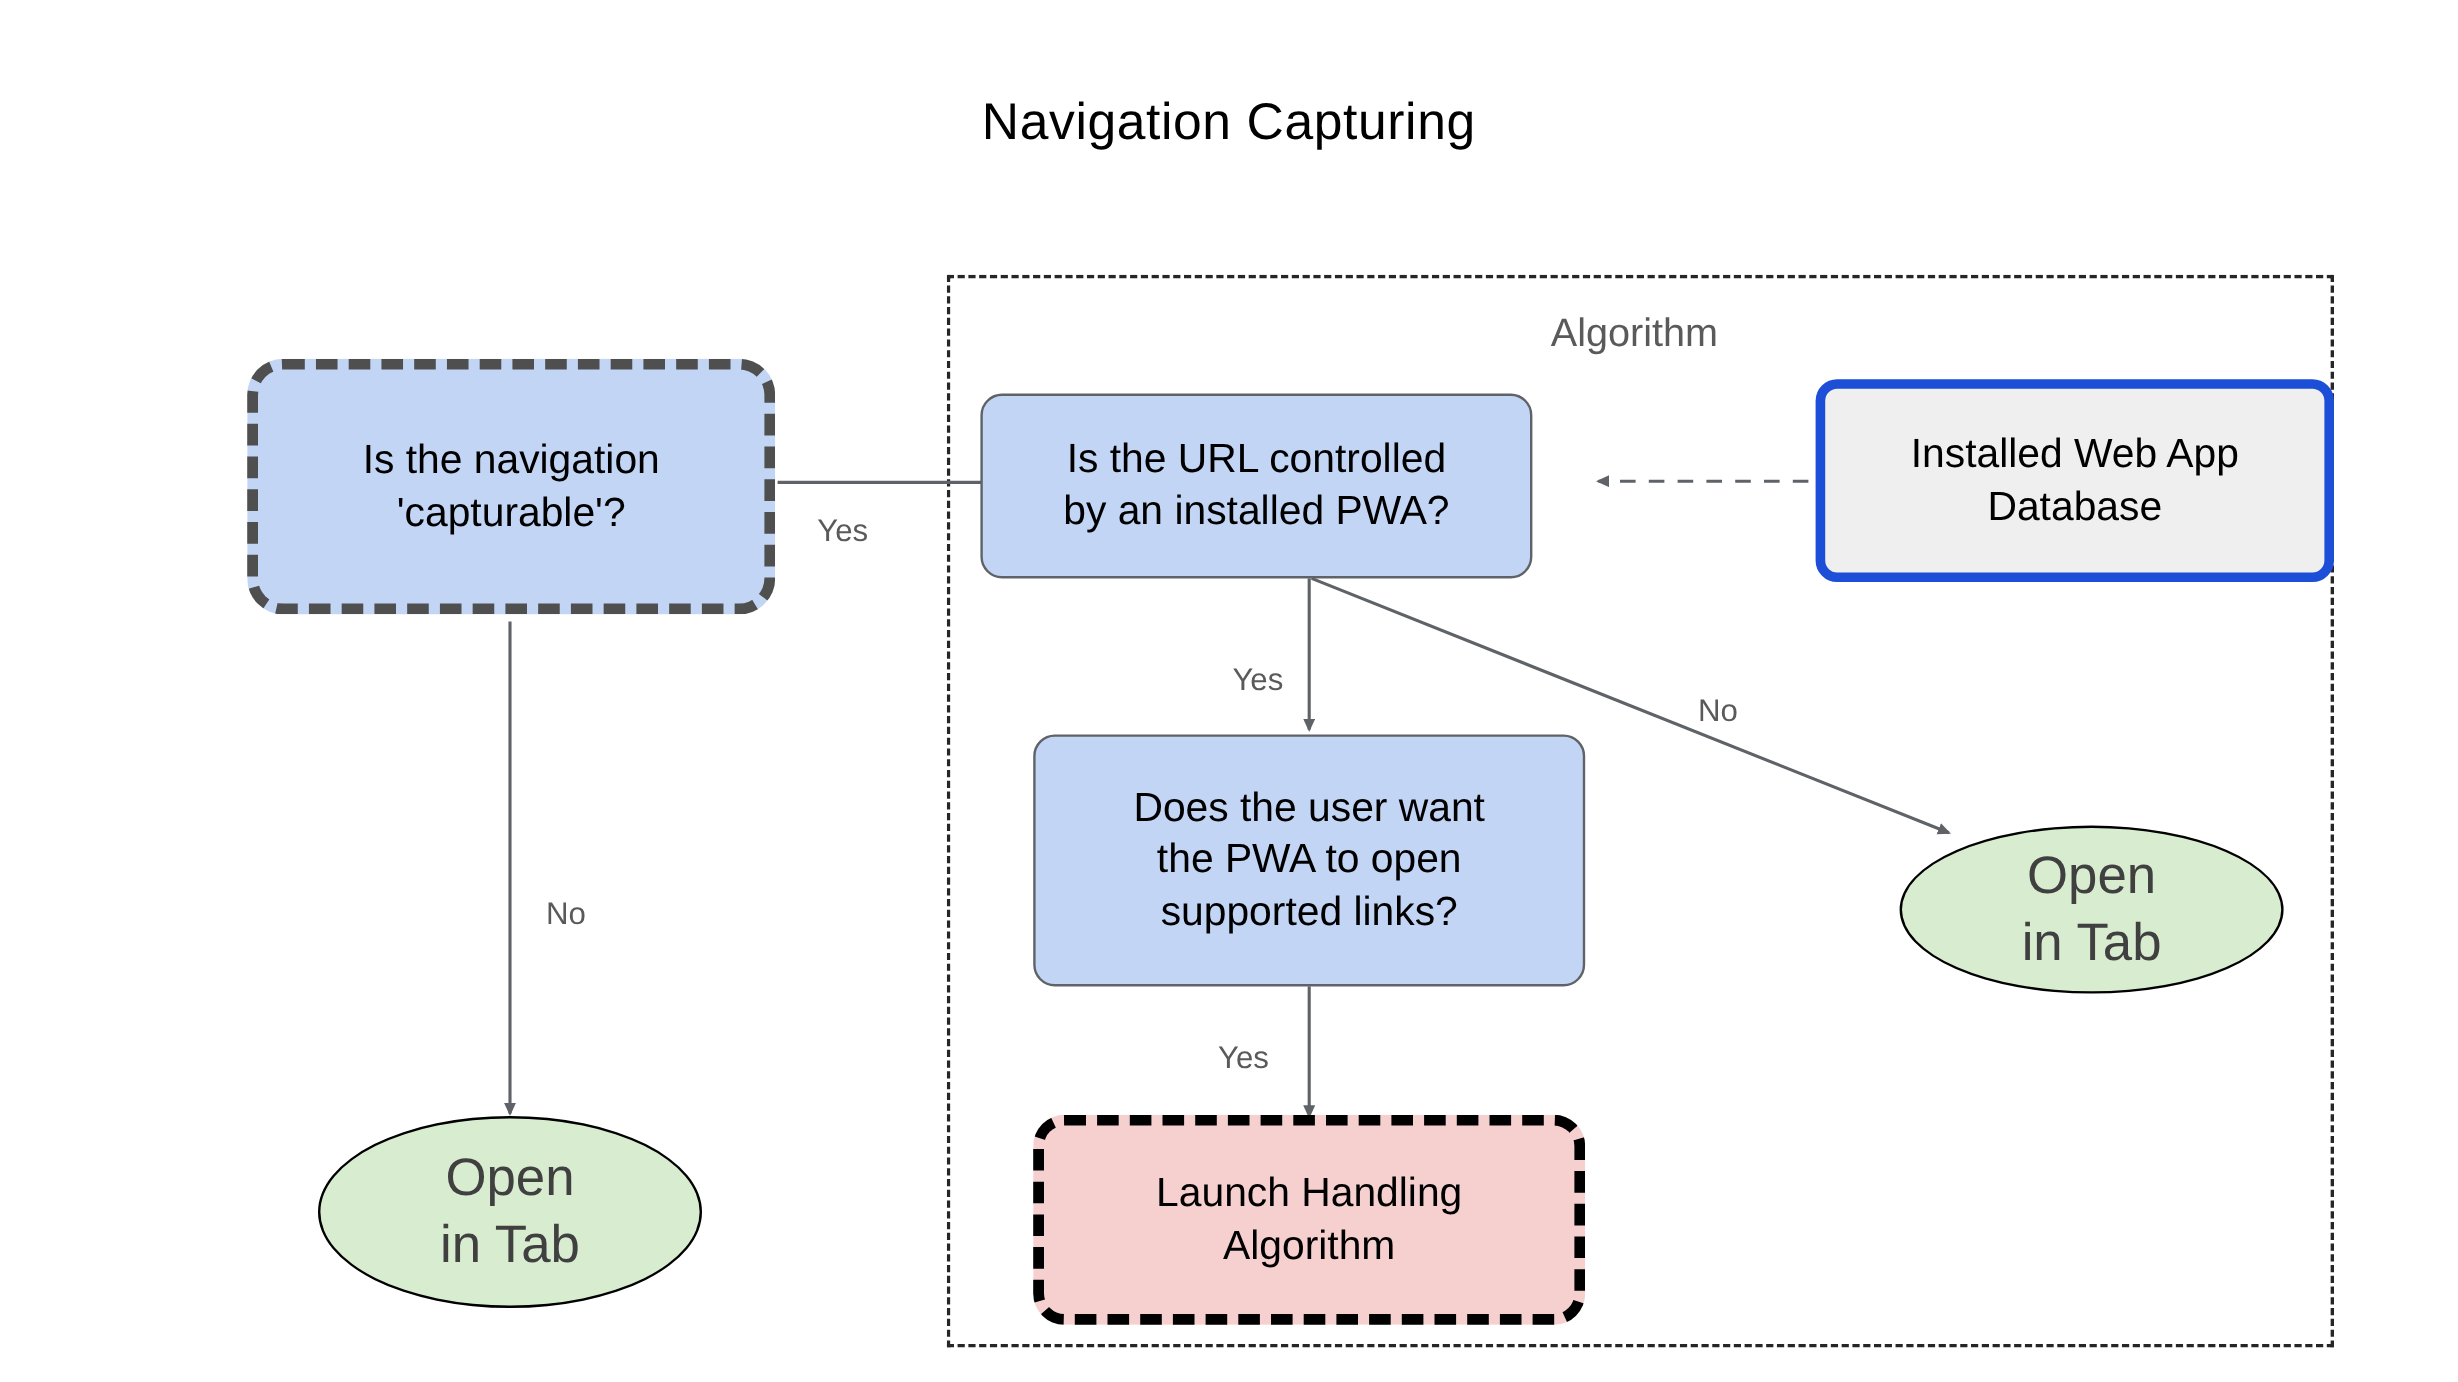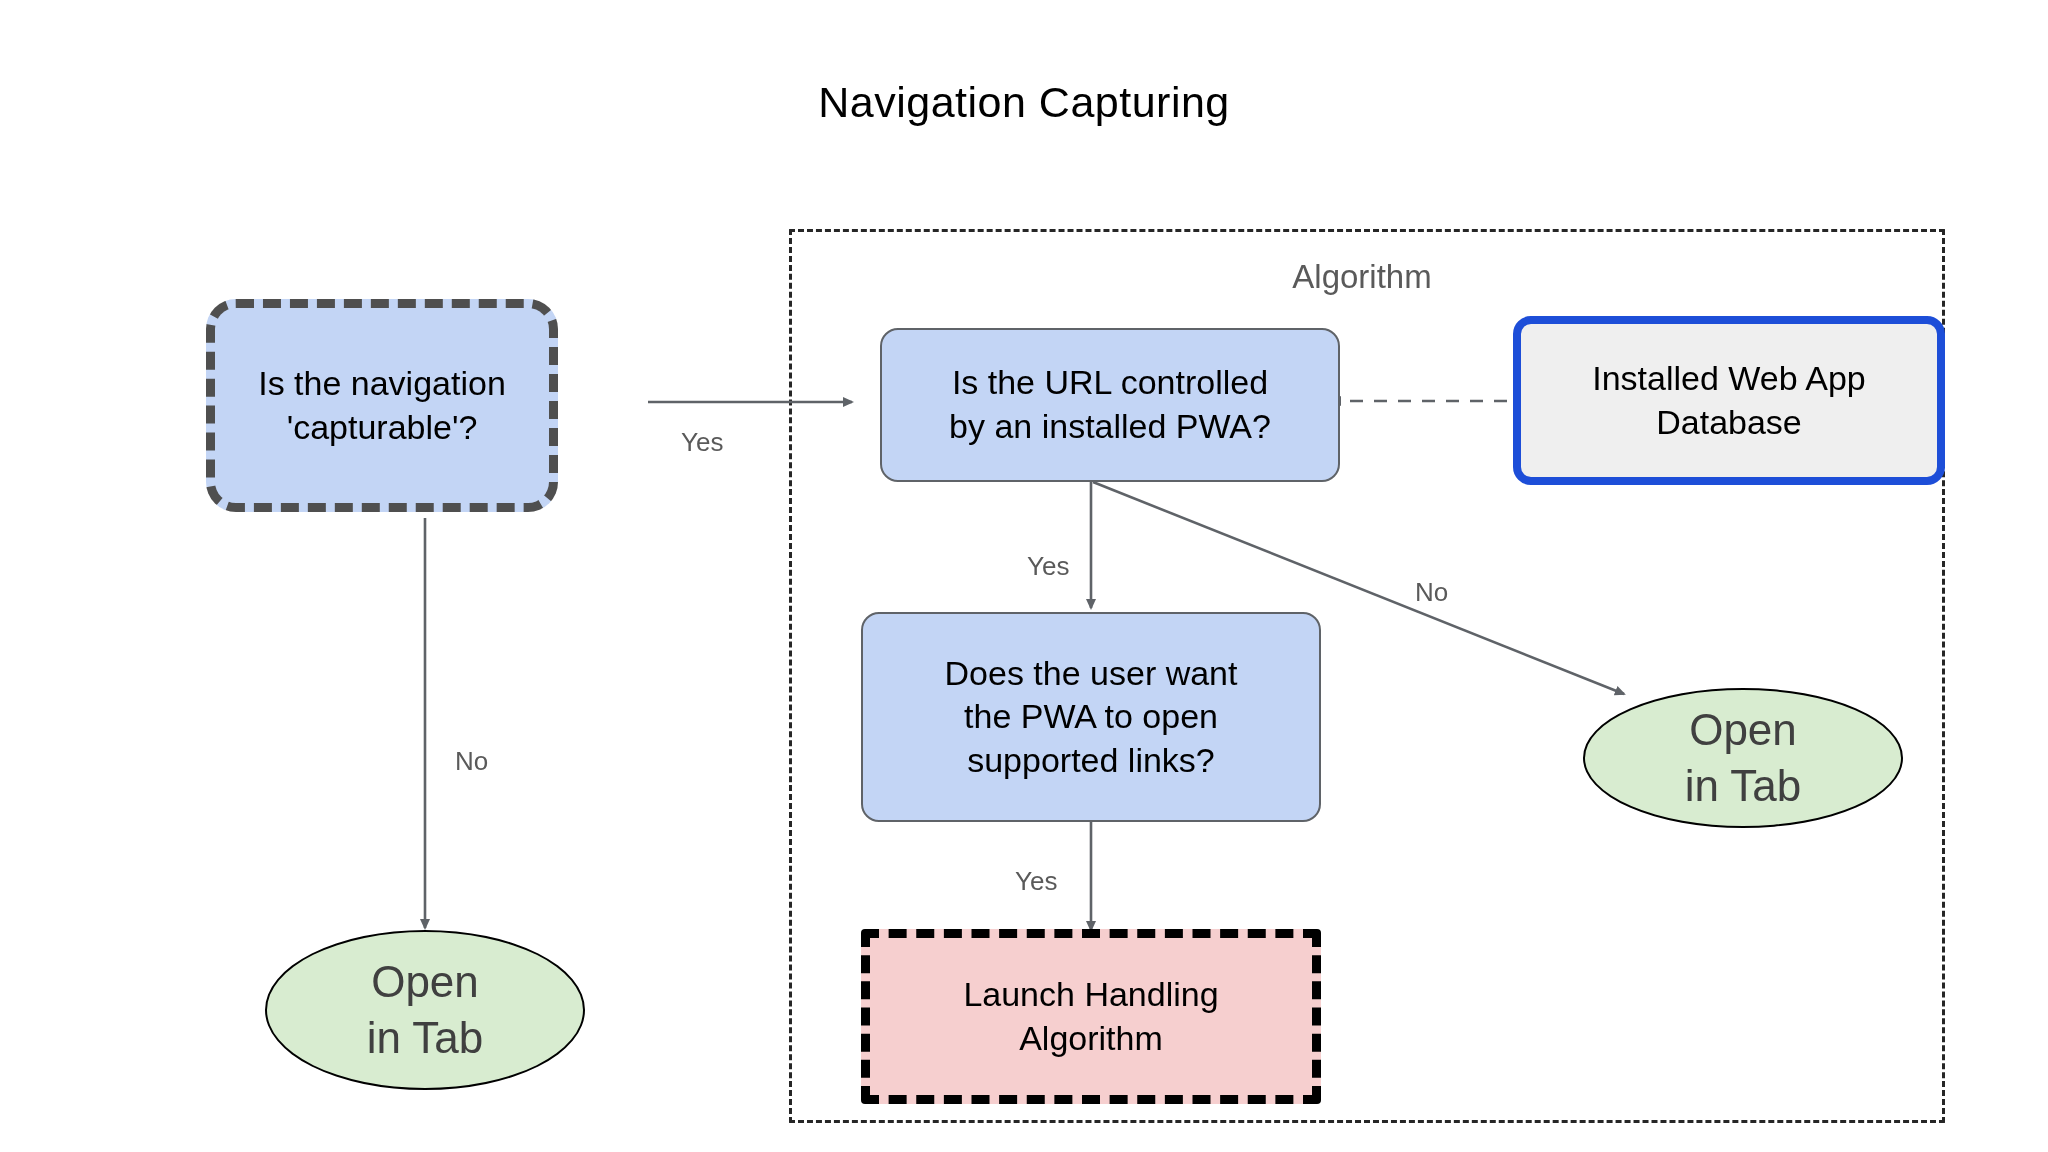--- a/index.html
+++ b/index.html
@@ -86,21 +86,21 @@
   .proc-gray {
     background: #efefef;
     border: 8px solid #1d4ed8;
     border-radius: 18px;
     font-size: 34px;
     color: #000;
   }
   .proc-pink-dashed {
     background: #f6cfcf;
     border: 9px dashed #000000;
-    border-radius: 4px;
+    border-radius: 26px;
     font-size: 34px;
     color: #000;
   }
   .terminal-green {
     background: #d8ecd0;
     border: 2px solid #000000;
     border-radius: 50%;
     font-size: 44px;
     color: #404040;
   }
@@ -162,24 +162,24 @@
   <div class="edge-label" style="left:681px; top:427px;">Yes</div>
 
   <div class="edge-label" style="left:455px; top:746px;">No</div>
 
   <div class="edge-label" style="left:1027px; top:551px;">Yes</div>
 
   <div class="edge-label" style="left:1415px; top:577px;">No</div>
 
   <div class="edge-label" style="left:1015px; top:866px;">Yes</div>
 
-  <div class="node proc-blue-dashed" style="left:206px; top:299px; width:352px; height:213px;">Is the navigation
+  <div class="node proc-blue-dashed" style="left:206px; top:299px; width:440px; height:213px;">Is the navigation
 'capturable'?</div>
 
-  <div class="node proc-blue" style="left:880px; top:328px; width:460px; height:154px;">Is the URL controlled
+  <div class="node proc-blue" style="left:817px; top:328px; width:460px; height:154px;">Is the URL controlled
 by an installed PWA?</div>
 
   <div class="node proc-gray" style="left:1513px; top:316px; width:432px; height:169px;">Installed Web App
 Database</div>
 
   <div class="node proc-blue" style="left:861px; top:612px; width:460px; height:210px;">Does the user want
 the PWA to open
 supported links?</div>
 
   <div class="node proc-pink-dashed" style="left:861px; top:929px; width:460px; height:175px;">Launch Handling

